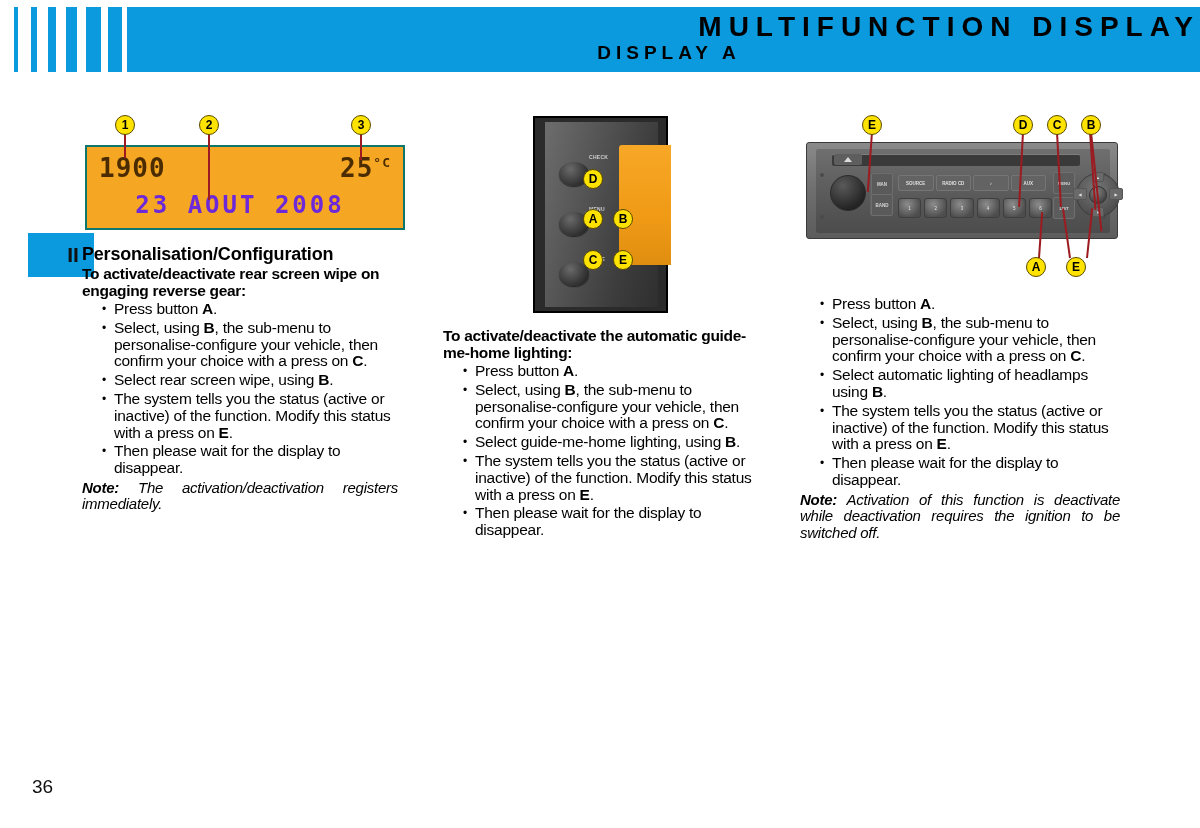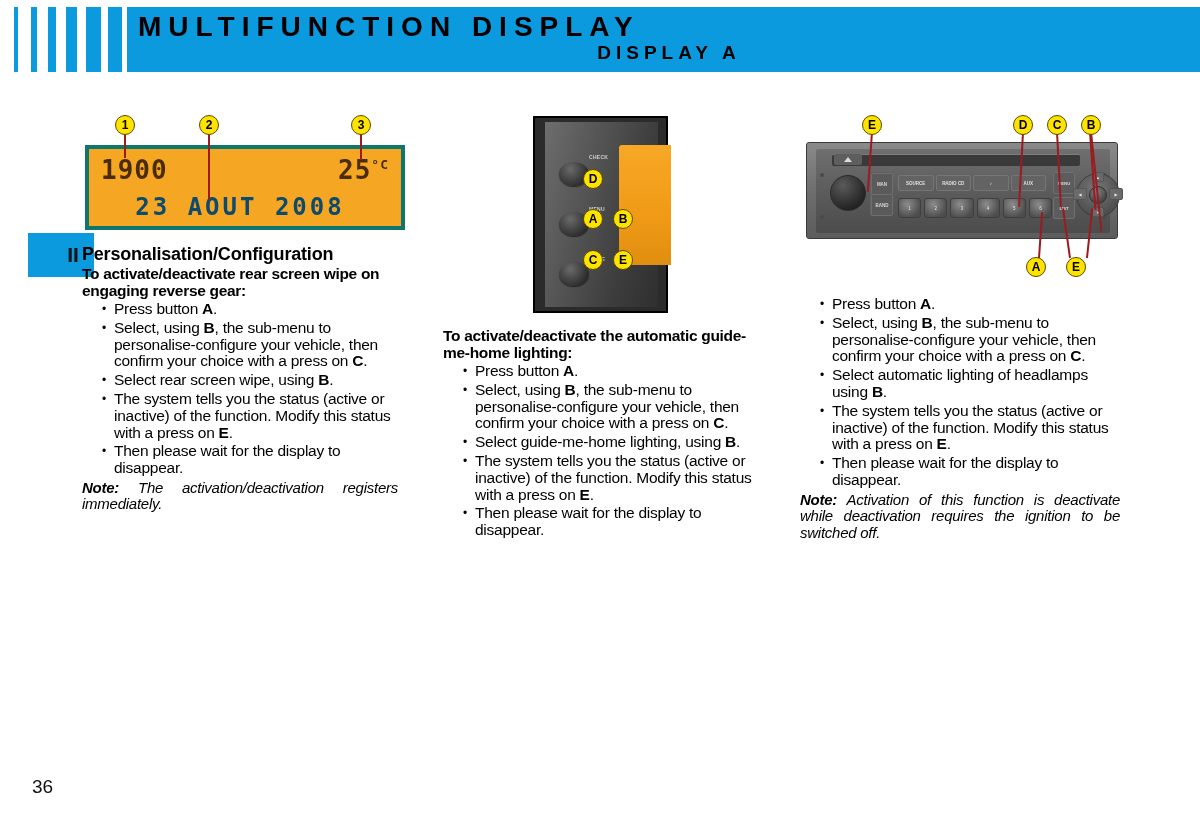--- a/index.html
+++ b/index.html
@@ -40,21 +40,21 @@
     left: 138px; top: 7px;
     width: 1062px;
     height: 65px;
     background: #0a9add;
   }
   .header-title {
     position: absolute;
     left: 138px;
     top: 12px;
     width: 1062px;
-    text-align: left;
+    text-align: right;
     font-size: 28px;
     font-weight: bold;
     letter-spacing: 7px;
     color: #000;
     line-height: 30px;
   }
   .header-subtitle {
     position: absolute;
     left: 138px;
     top: 42px;
@@ -147,21 +147,21 @@
   b { font-weight: bold; }
 
   
   .fig-display {
     position: absolute;
     left: 85px;
     top: 145px;
     width: 320px;
     height: 85px;
     background: #f5a623;
-    border: 4px solid #0f766e;
+    border: 2px solid #0f766e;
     box-sizing: border-box;
   }
   .lcd-time {
     position: absolute;
     left: 12px; top: 6px;
     font-family: "DejaVu Sans Mono", monospace;
     font-size: 26px;
     font-weight: bold;
     color: #4a2c00;
     letter-spacing: 1px;
@@ -177,21 +177,21 @@
   }
   .lcd-temp sup { font-size: 13px; }
   .lcd-date {
     position: absolute;
     left: 0; right: 10px;
     top: 44px;
     text-align: center;
     font-family: "DejaVu Sans Mono", monospace;
     font-size: 24px;
     font-weight: bold;
-    color: #0c4a6e;
+    color: #6d28d9;
     letter-spacing: 3px;
   }
 
   
   .callout {
     position: absolute;
     width: 20px; height: 20px;
     border-radius: 50%;
     background: #ffe300;
     border: 1.4px solid #5a4a00;

